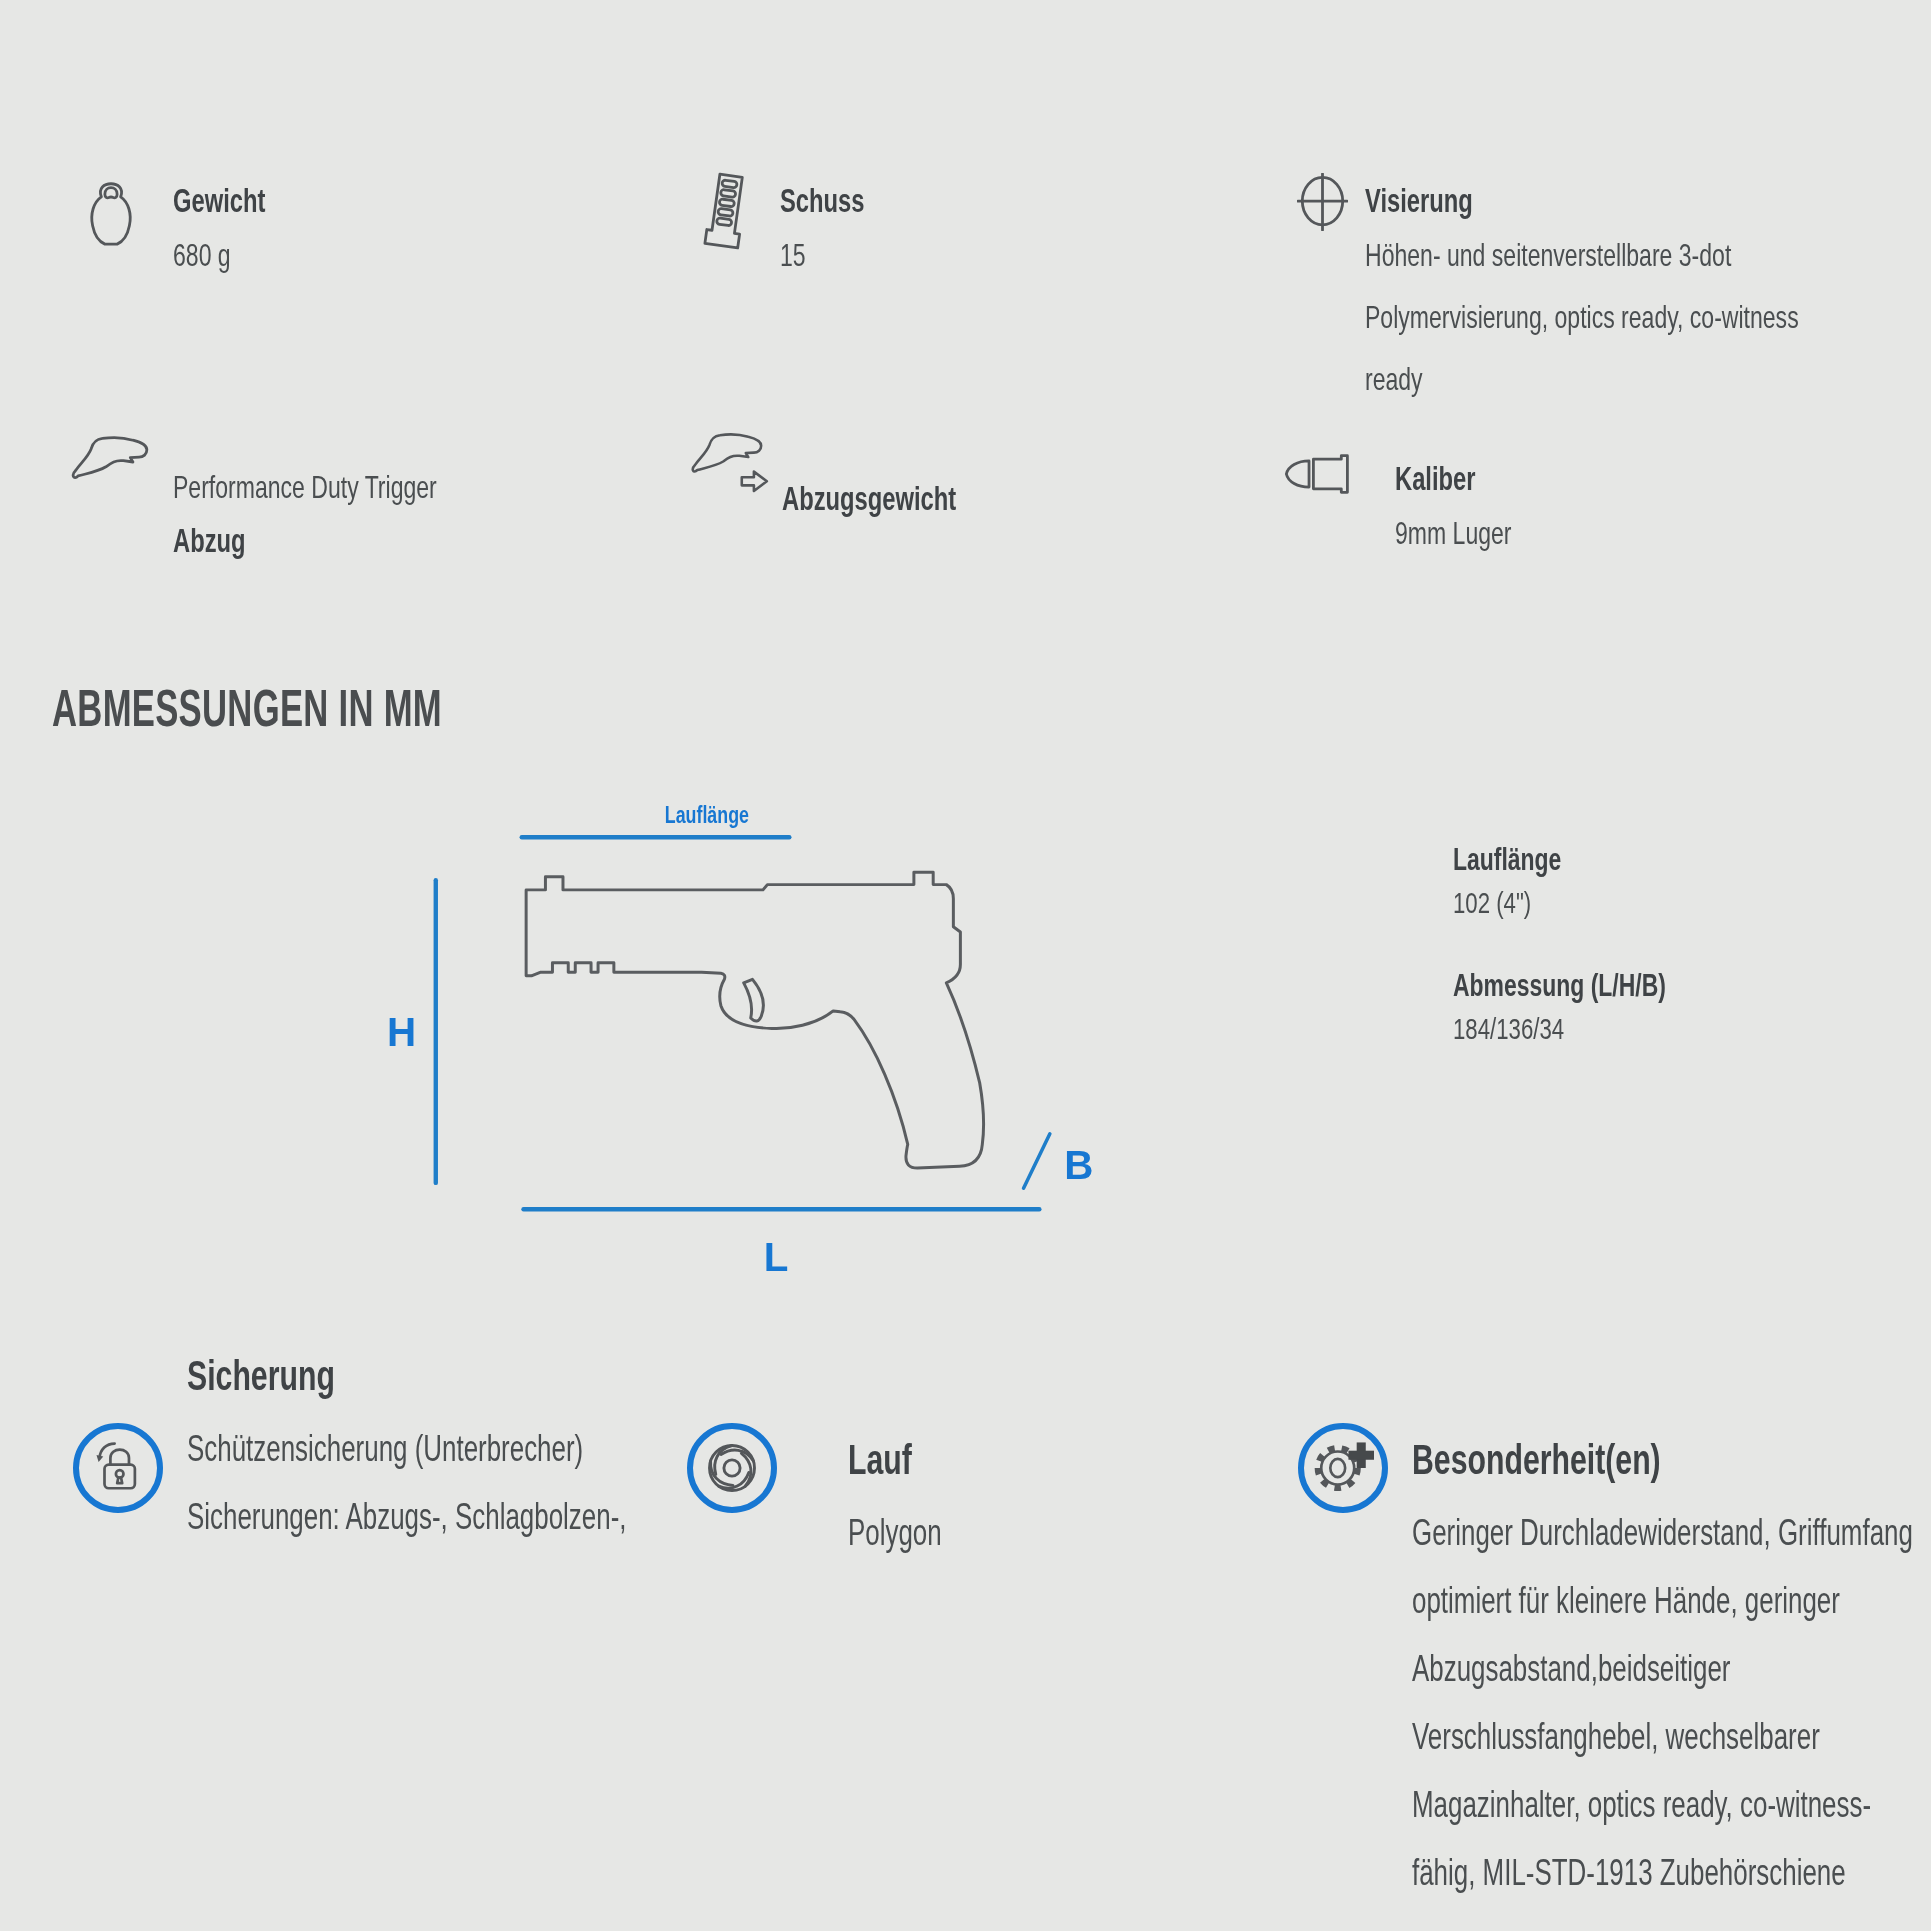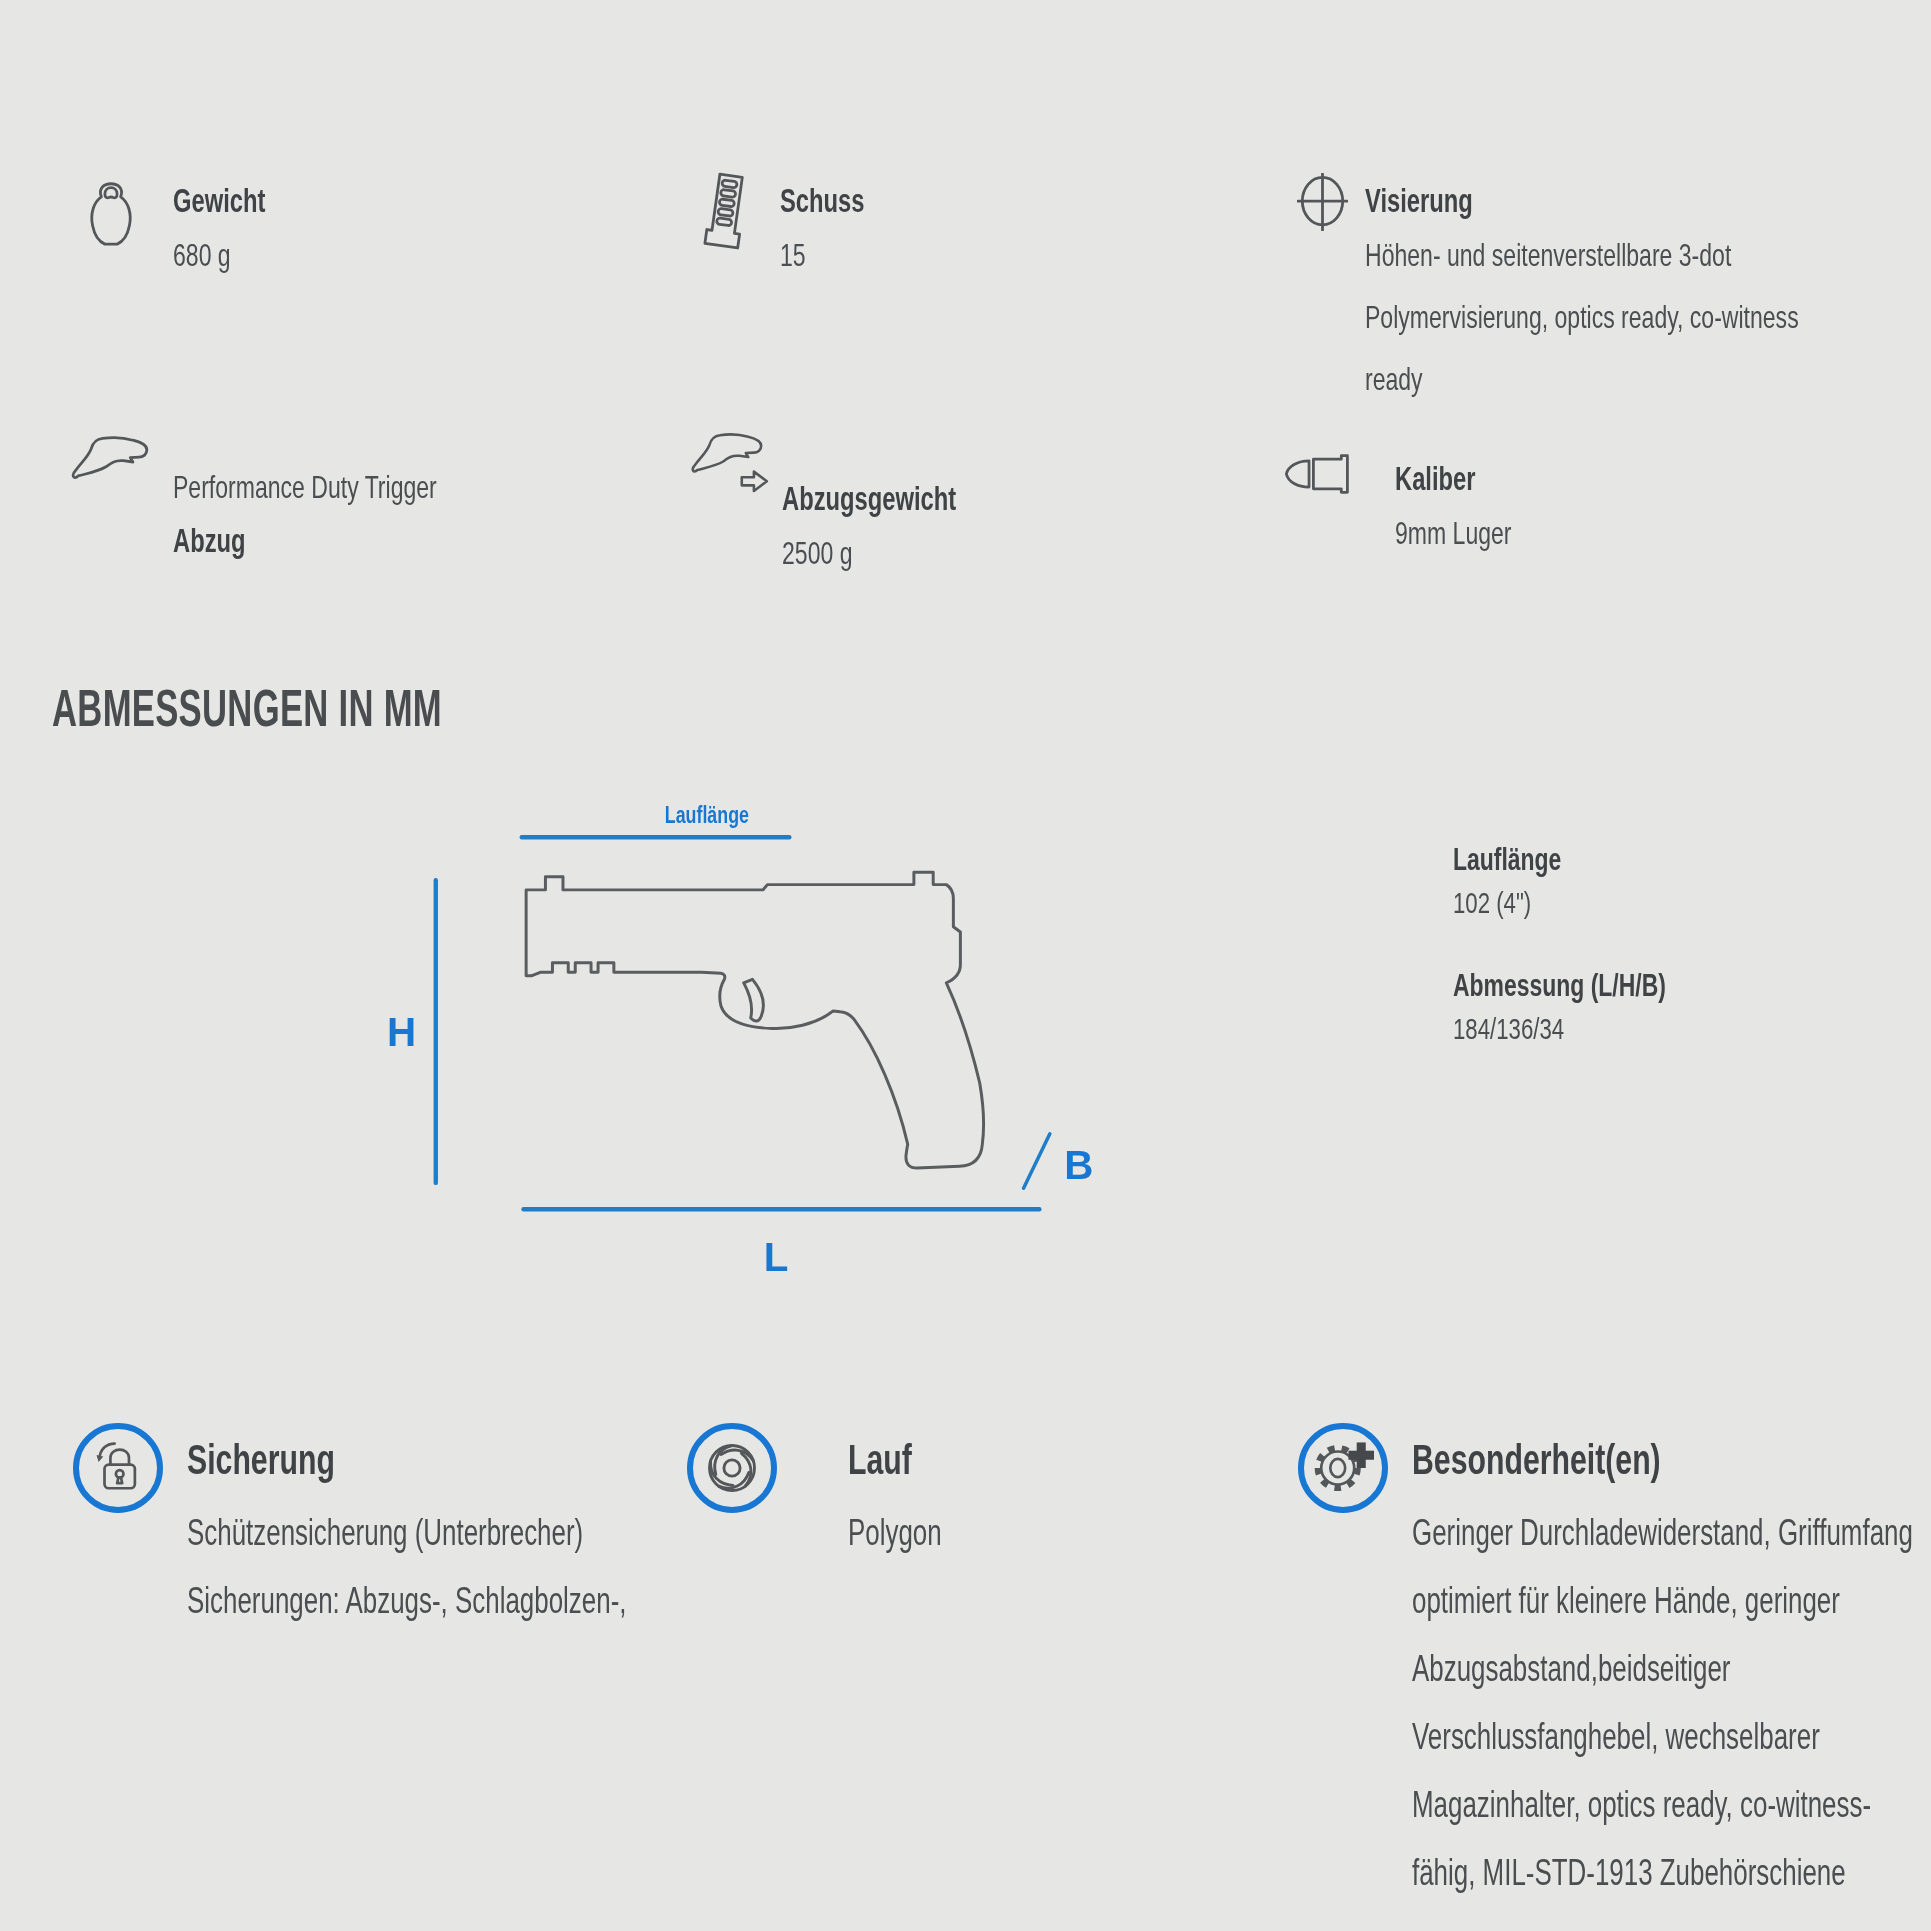--- a/index.html
+++ b/index.html
@@ -95,21 +95,20 @@
   <div class="abs" style="left:690px;top:432px">
     <svg width="102" height="65" viewBox="0 0 116 74">
       <g transform="scale(0.92)">
         <path class="ic" stroke-width="3.6" d="M9,47 C4,52 1,46 6,41 C12,32 20,26 24,16 C26,9 29,5 37,4 C50,2 62,3 72,6 C80,8 88,11 88,17 C88,22 84,25.5 79,25.5 L69,26 L72,31 L61,29.5 C52,28.5 47,32 41,36.5 C32,42 20,44 9,47 Z"></path>
         <path class="ic" stroke-width="3.4" d="M64,56 L79,56 L79,49 L95,61 L79,73 L79,66 L64,66 Z"></path>
       </g>
     </svg>
   </div>
   <div class="abs" style="left:782px;top:476px">
     <div><span class="spec-label cond">Abzugsgewicht</span></div>
-    <div><span class="spec-line cond">2500 g</span></div>
   </div>
 </div>
 
 <div>
   <div class="abs" style="left:1282px;top:453px">
     <svg width="75" height="42" viewBox="0 0 86 48">
       <path class="ic" stroke-width="3.4" d="M31,9 C18,9 7,15 5,24 C7,33 18,39 31,39 Z"></path>
       <path class="ic" stroke-width="3.4" d="M36,7 L68,7 L68,3 L75,3 L75,45 L68,45 L68,41 L36,41 Z"></path>
     </svg>
   </div>
@@ -165,21 +164,21 @@
       <g class="ic" stroke-width="3">
         <rect x="16" y="28" width="36" height="28" rx="5"></rect>
         <path d="M23,28 V20 C23,7 45,7 45,20 V28"></path>
         <circle cx="34" cy="39" r="4.5"></circle>
         <path d="M32.5,43 L31,50 L37,50 L35.5,43"></path>
       </g>
       <path class="ic" stroke-width="2.6" d="M28,3 C18,3 11,10 10,20"></path>
       <polygon points="6.5,16.5 14.5,18.5 9,25" fill="#54575a" stroke="none"></polygon>
     </svg>
   </div>
-  <div class="abs" style="left:187px;top:1433px">
+  <div class="abs" style="left:187px;top:1349px">
     <div><span class="spec-label-lg cond">Sicherung</span></div>
     <div style="height:12.3px"></div>
     <div><span class="spec-line-lg cond">Schützensicherung (Unterbrecher)</span></div>
     <div><span class="spec-line-lg cond">Sicherungen: Abzugs-, Schlagbolzen-,</span></div>
   </div>
 </div>
 
 <div>
   <div class="circle-badge" style="left:687px;top:1423px">
     <svg width="54" height="54" viewBox="0 0 60 60">

